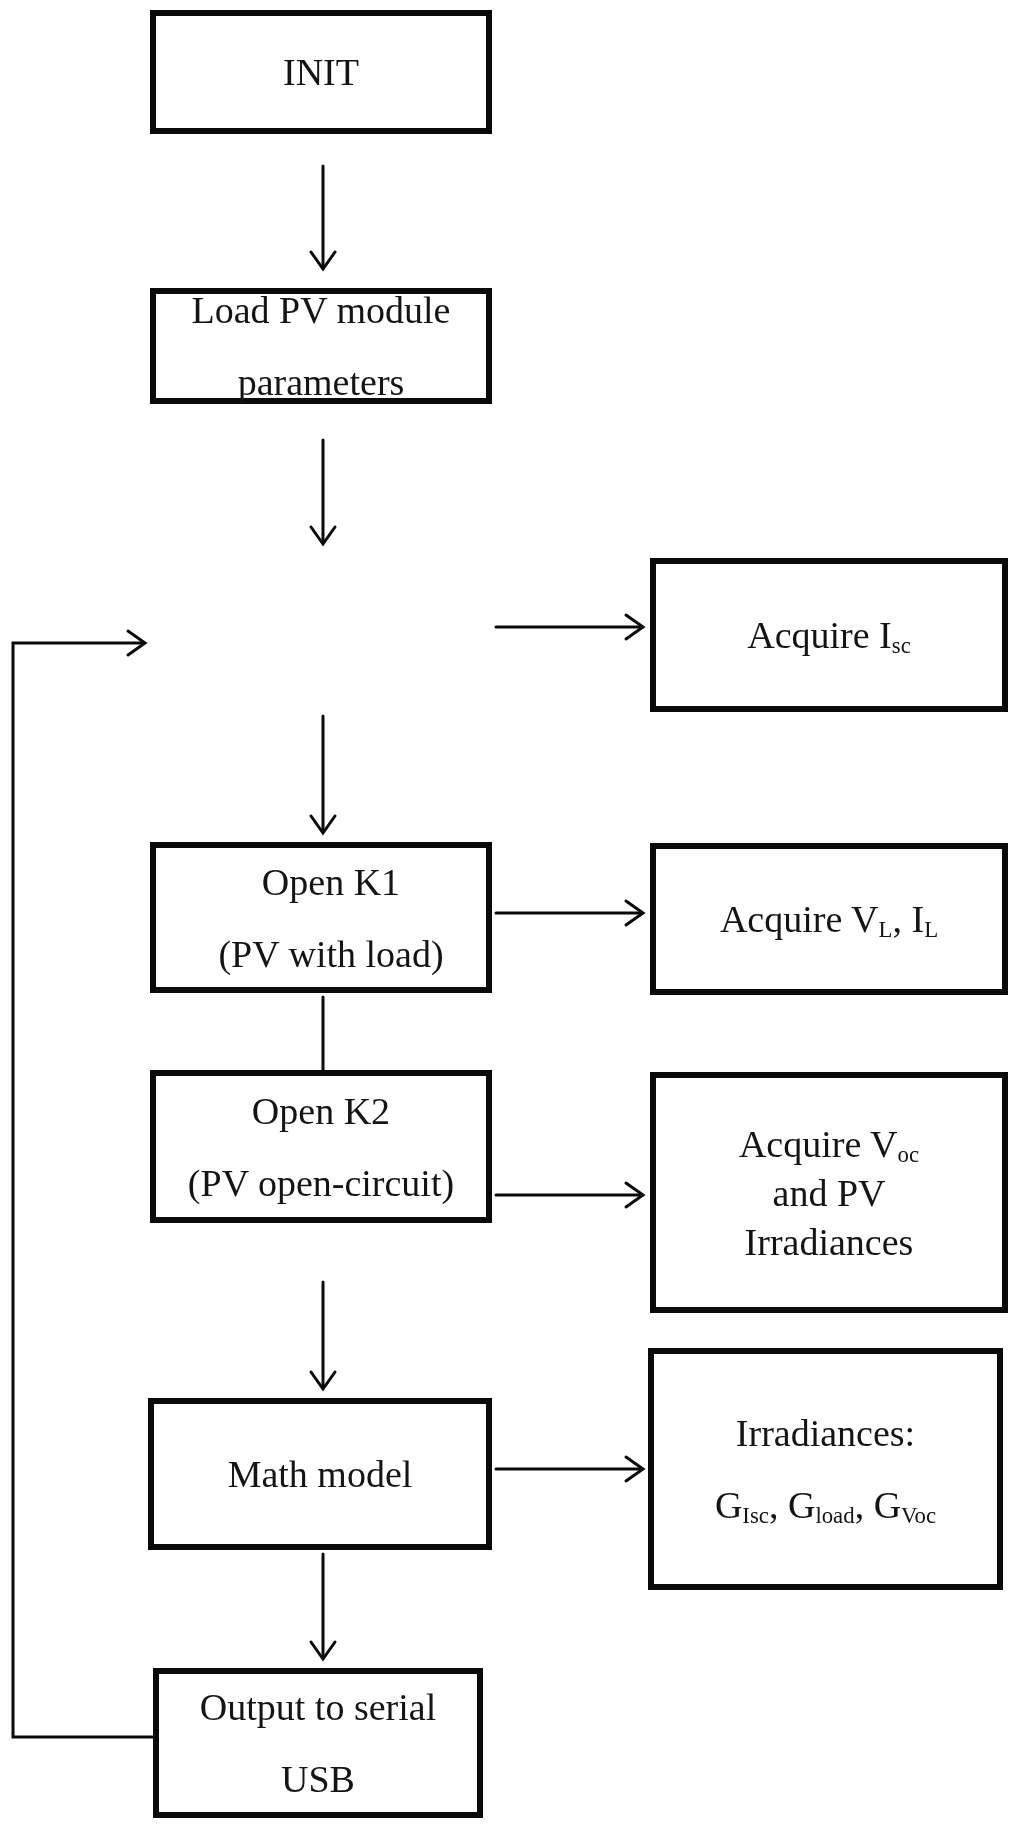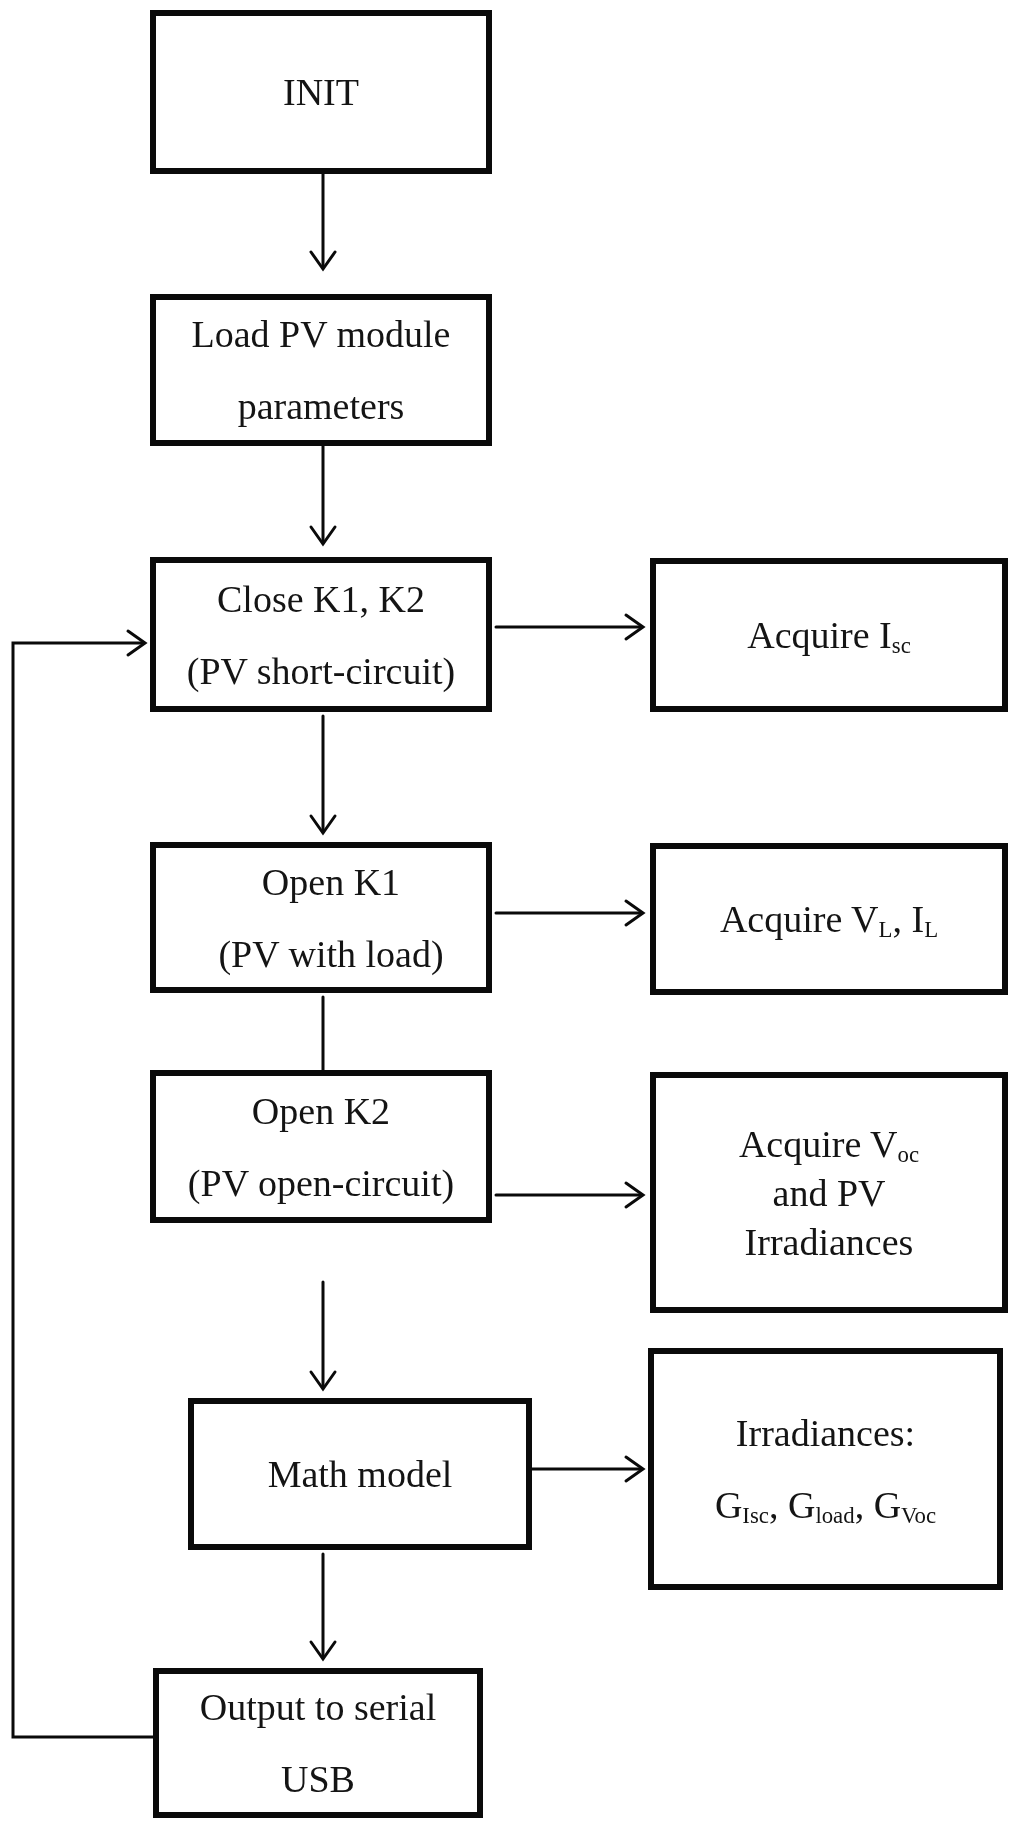--- a/index.html
+++ b/index.html
@@ -42,26 +42,26 @@
     line-height: 1;
   }
   .node sub {
     font-size: 0.6em;
     line-height: 0;
     vertical-align: baseline;
     position: relative;
     top: 0.22em;
   }
   
-  .n-init        { left: 150px; top:   10px; width: 342px; height: 164px; }
-  .n-load        { left: 150px; top:  294px; width: 342px; height: 152px; }
+  .n-init        { left: 150px; top:   10px; width: 342px; height: 124px; }
+  .n-load        { left: 150px; top:  288px; width: 342px; height: 116px; }
   .n-close       { left: 150px; top:  557px; width: 342px; height: 155px; }
   .n-open-k1     { left: 150px; top:  842px; width: 342px; height: 151px; padding-left: 20px; }
   .n-open-k2     { left: 150px; top: 1070px; width: 342px; height: 153px; }
-  .n-math        { left: 148px; top: 1398px; width: 344px; height: 152px; margin-left: 40px; }
+  .n-math        { left: 148px; top: 1398px; width: 344px; height: 152px; }
   .n-output      { left: 153px; top: 1668px; width: 330px; height: 150px; }
   
   .n-isc         { left: 650px; top:  558px; width: 358px; height: 154px; }
   .n-vlil        { left: 650px; top:  843px; width: 358px; height: 152px; }
   .n-voc         { left: 650px; top: 1072px; width: 358px; height: 241px; gap: 11px; }
   .n-irr         { left: 648px; top: 1348px; width: 355px; height: 242px; }
 </style>
 </head>
 <body>
 
@@ -119,24 +119,20 @@
 
   <div class="node n-init">
     <div class="line"><span>INIT</span></div>
   </div>
 
   <div class="node n-load">
     <div class="line"><span>Load PV module</span></div>
     <div class="line"><span>parameters</span></div>
   </div>
 
-  <div class="node n-close">
-    <div class="line"><span>Close K1, K2</span></div>
-    <div class="line"><span>(PV short-circuit)</span></div>
-  </div>
 
   <div class="node n-isc">
     <div class="line"><span>Acquire I</span><sub>sc</sub></div>
   </div>
 
   <div class="node n-open-k1">
     <div class="line"><span>Open K1</span></div>
     <div class="line"><span>(PV with load)</span></div>
   </div>
 

